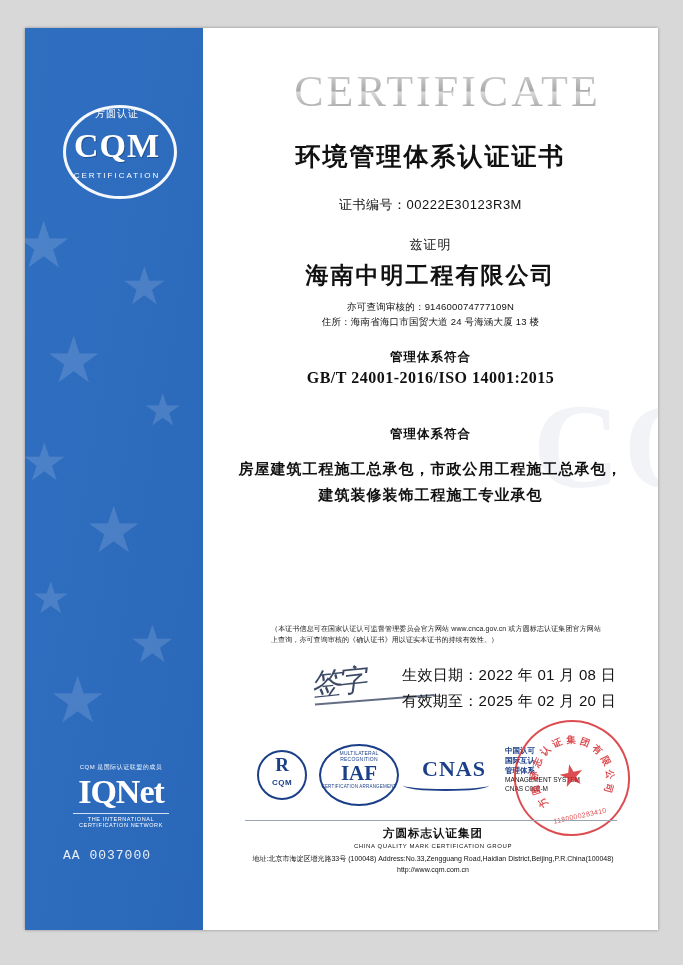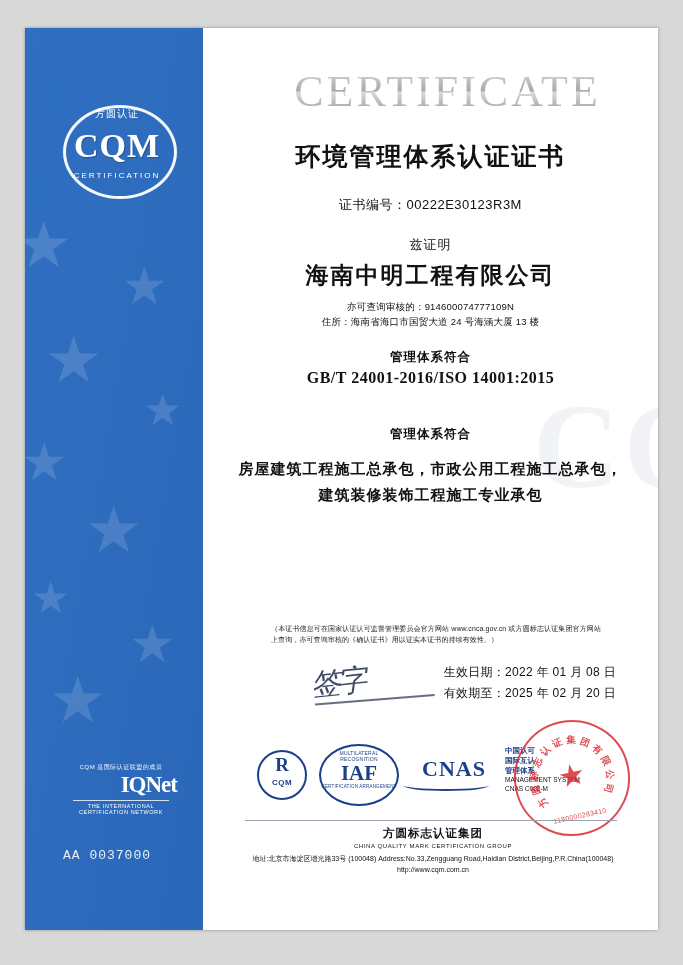--- a/index.html
+++ b/index.html
@@ -115,26 +115,25 @@
   .iqnet {
     position: absolute;
     left: 40px;
     top: 735px;
     width: 112px;
     text-align: center;
     color: #fff;
   }
   .iqnet .top-cn { font-size: 6px; letter-spacing: .5px; opacity:.95;}
   .iqnet .word {
-    font-size: 23px;
+    font-size: 34px;
     font-weight: 700;
     font-family: "Liberation Serif", serif;
     letter-spacing: -1px;
     line-height: 1.15;
-    text-align: right;
   }
   .iqnet .bar { width: 96px; height:1px; background: rgba(255,255,255,.8); margin: 2px auto 2px;}
   .iqnet .sub { font-size: 5.5px; letter-spacing: .6px; }
 
   .serial {
     position: absolute;
     left: 38px;
     top: 820px;
     font-size: 13px;
     color: #e9eef7;
@@ -269,21 +268,21 @@
     line-height: 1.5;
     text-align: justify;
     letter-spacing: .1px;
   }
 
   .dates {
     position: absolute;
     right: 42px;
     top: 634px;
     text-align: left;
-    font-size: 12px;
+    font-size: 15px;
     color: #111;
     line-height: 1.75;
     letter-spacing: .3px;
   }
 
   .signature {
     position: absolute;
     left: 108px;
     top: 630px;
     width: 140px;

